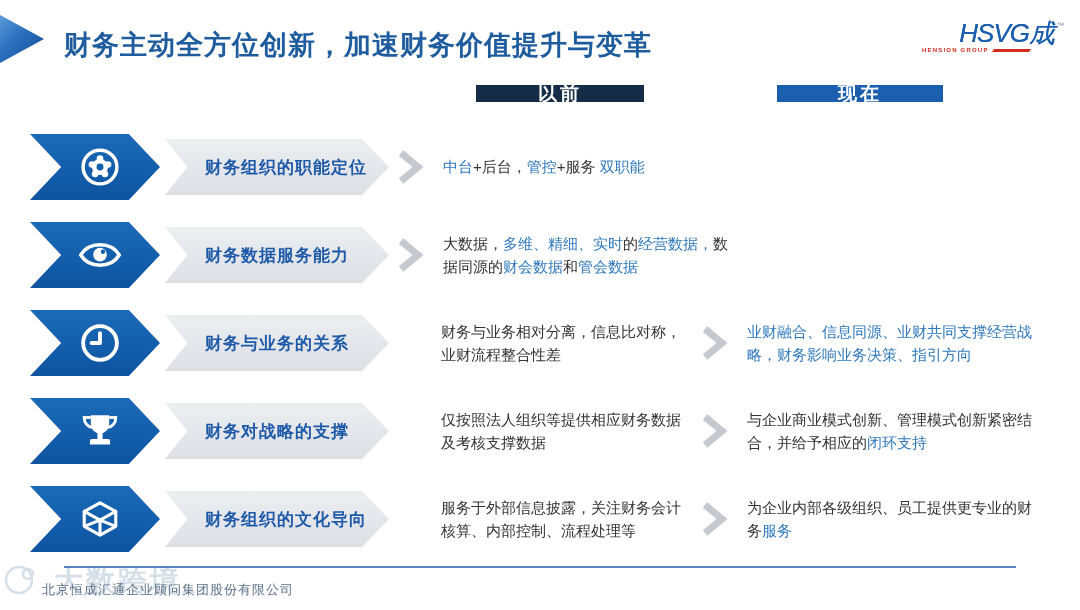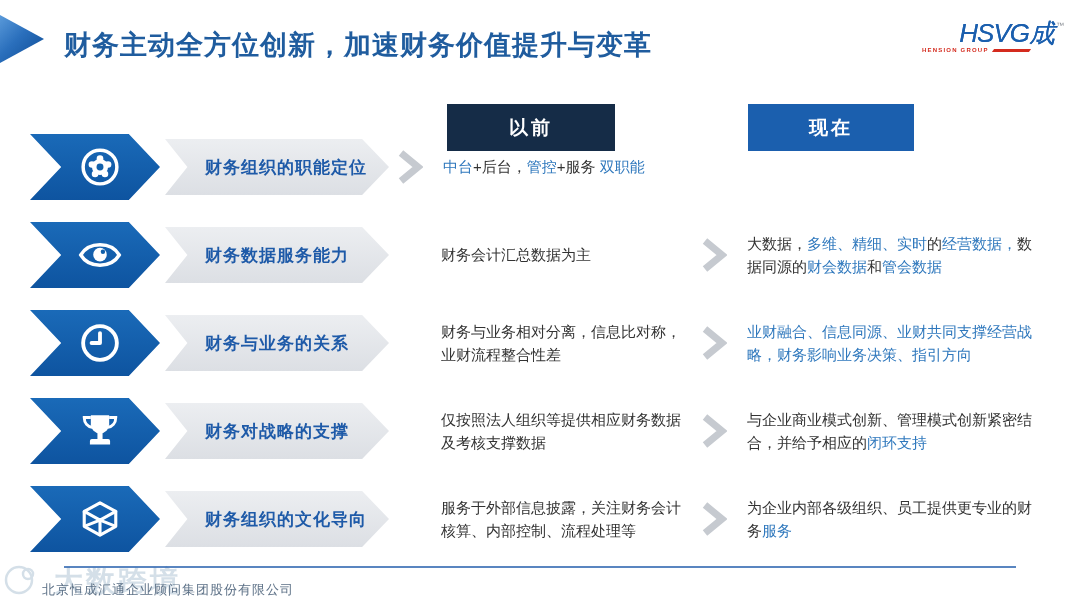--- a/index.html
+++ b/index.html
@@ -31,22 +31,22 @@
   .logo-text{
     font-style:italic;font-weight:normal;font-size:26px;line-height:1;
     color:var(--c-logo-blue);letter-spacing:-1px;white-space:nowrap;
     text-shadow:0 0 0 var(--c-logo-blue);
   }
   .logo-tm{font-size:8px;color:#8a8f96;margin-left:2px;margin-top:1px;font-style:normal;}
   .logo-bottom{display:flex;align-items:center;margin-top:1px;padding-left:8px;}
   .logo-caption{font-size:6px;letter-spacing:1.2px;color:var(--c-logo-red);font-weight:bold;white-space:nowrap;}
   .logo-swoosh{flex:1;height:3px;margin-left:4px;margin-right:34px;background:var(--c-logo-red);transform:skewX(-35deg);}
   .col-header{
-    position:absolute;top:104px;height:47px;display:flex;align-items:center;justify-content:center;
-    color:#fff;font-weight:bold;font-size:19px;letter-spacing:3px;
+    position:absolute;top:85px;height:17px;display:flex;align-items:center;justify-content:center;
+    color:#fff;font-weight:bold;font-size:19px;letter-spacing:3px;margin-left:29px;
   }
   .col-header.before{left:447px;width:168px;background:var(--c-hdr-before);}
   .col-header.now{left:748px;width:166px;background:var(--c-hdr-now);}
   .rows{position:absolute;left:0;top:123px;width:1080px;}
   .row{height:88px;display:flex;align-items:center;padding-left:15px;}
   .arrow-blue{
     margin-left:15px;width:130px;height:66px;flex:0 0 130px;
     background:linear-gradient(180deg,var(--c-arrow-blue-a),var(--c-arrow-blue-b));
     clip-path:polygon(0 0,76% 0,100% 50%,76% 100%,0 100%,24% 50%);
     display:flex;align-items:center;justify-content:center;padding-left:10px;
@@ -130,21 +130,20 @@
           <svg viewBox="0 0 24 24">
             <path d="M1.5 12 C6 4.6 18 4.6 22.5 12 C18 19.4 6 19.4 1.5 12 Z" fill="none" stroke="#fff" stroke-width="1.9"></path>
             <circle cx="12" cy="11.8" r="3.7" fill="#fff"></circle>
             <circle cx="13.6" cy="10.2" r="1.2" fill="#1160ab"></circle>
           </svg>
         </span>
     </div>
     <div class="arrow-gray">
       <span class="row-label">财务数据服务能力</span>
     </div>
-    <div class="before-col">财务会计汇总数据为主</div>
     <div class="sep-chevron">
       <svg width="26" height="36" viewBox="0 0 26 36">
         <path d="M4 4 L21 18 L4 32" fill="none" stroke="#c6cad0" stroke-width="7" stroke-linejoin="miter"></path>
       </svg>
     </div>
     <div class="now-col"><span class="seg-dark">大数据，</span><span class="seg-blue">多维、精细、实时</span><span class="seg-dark">的</span><span class="seg-blue">经营数据，</span><span class="seg-dark">数据同源的</span><span class="seg-blue">财会数据</span><span class="seg-dark">和</span><span class="seg-blue">管会数据</span></div>
   </div>
 
   <div class="row">
     <div class="arrow-blue">

